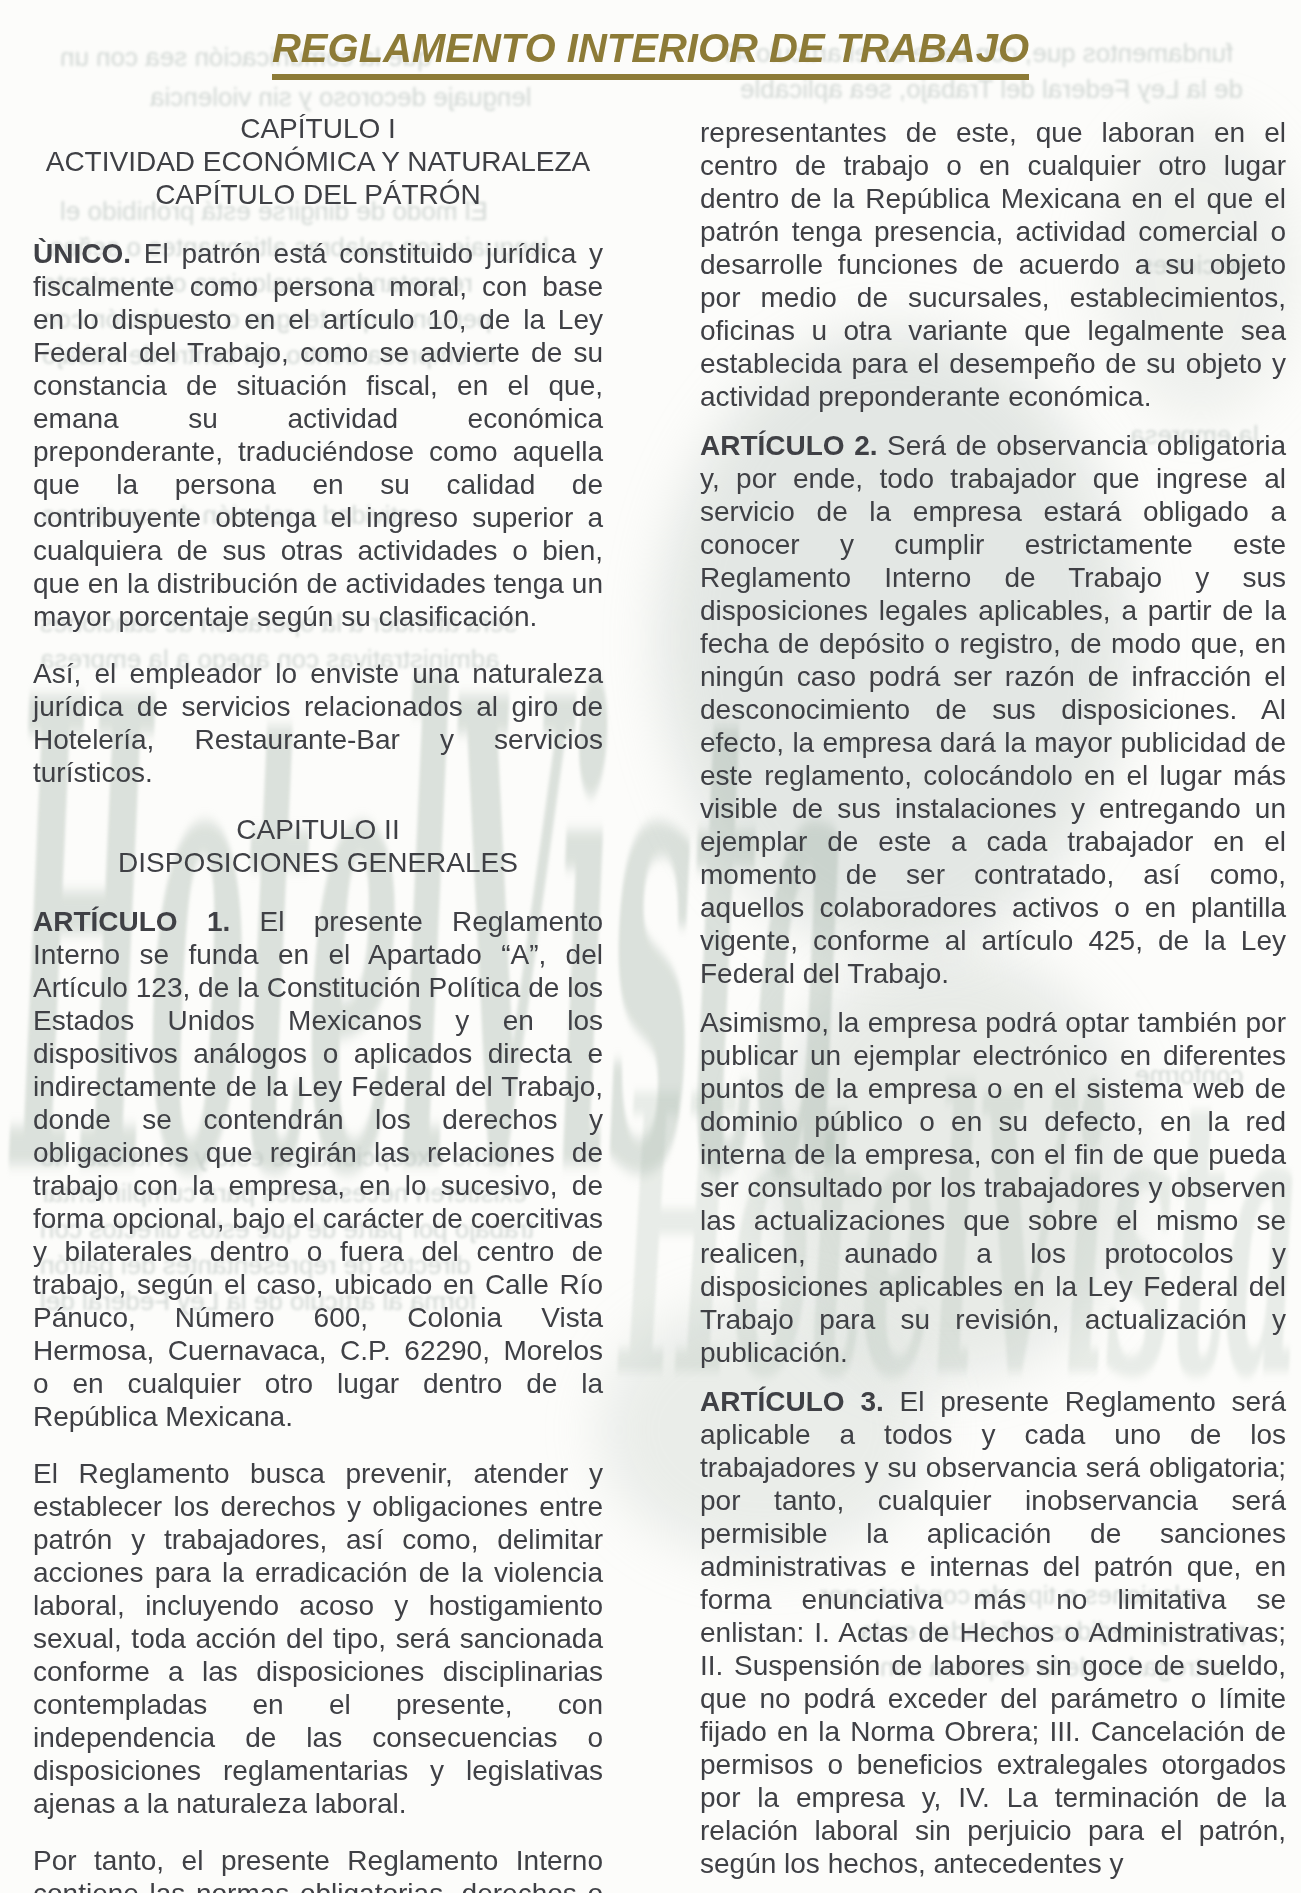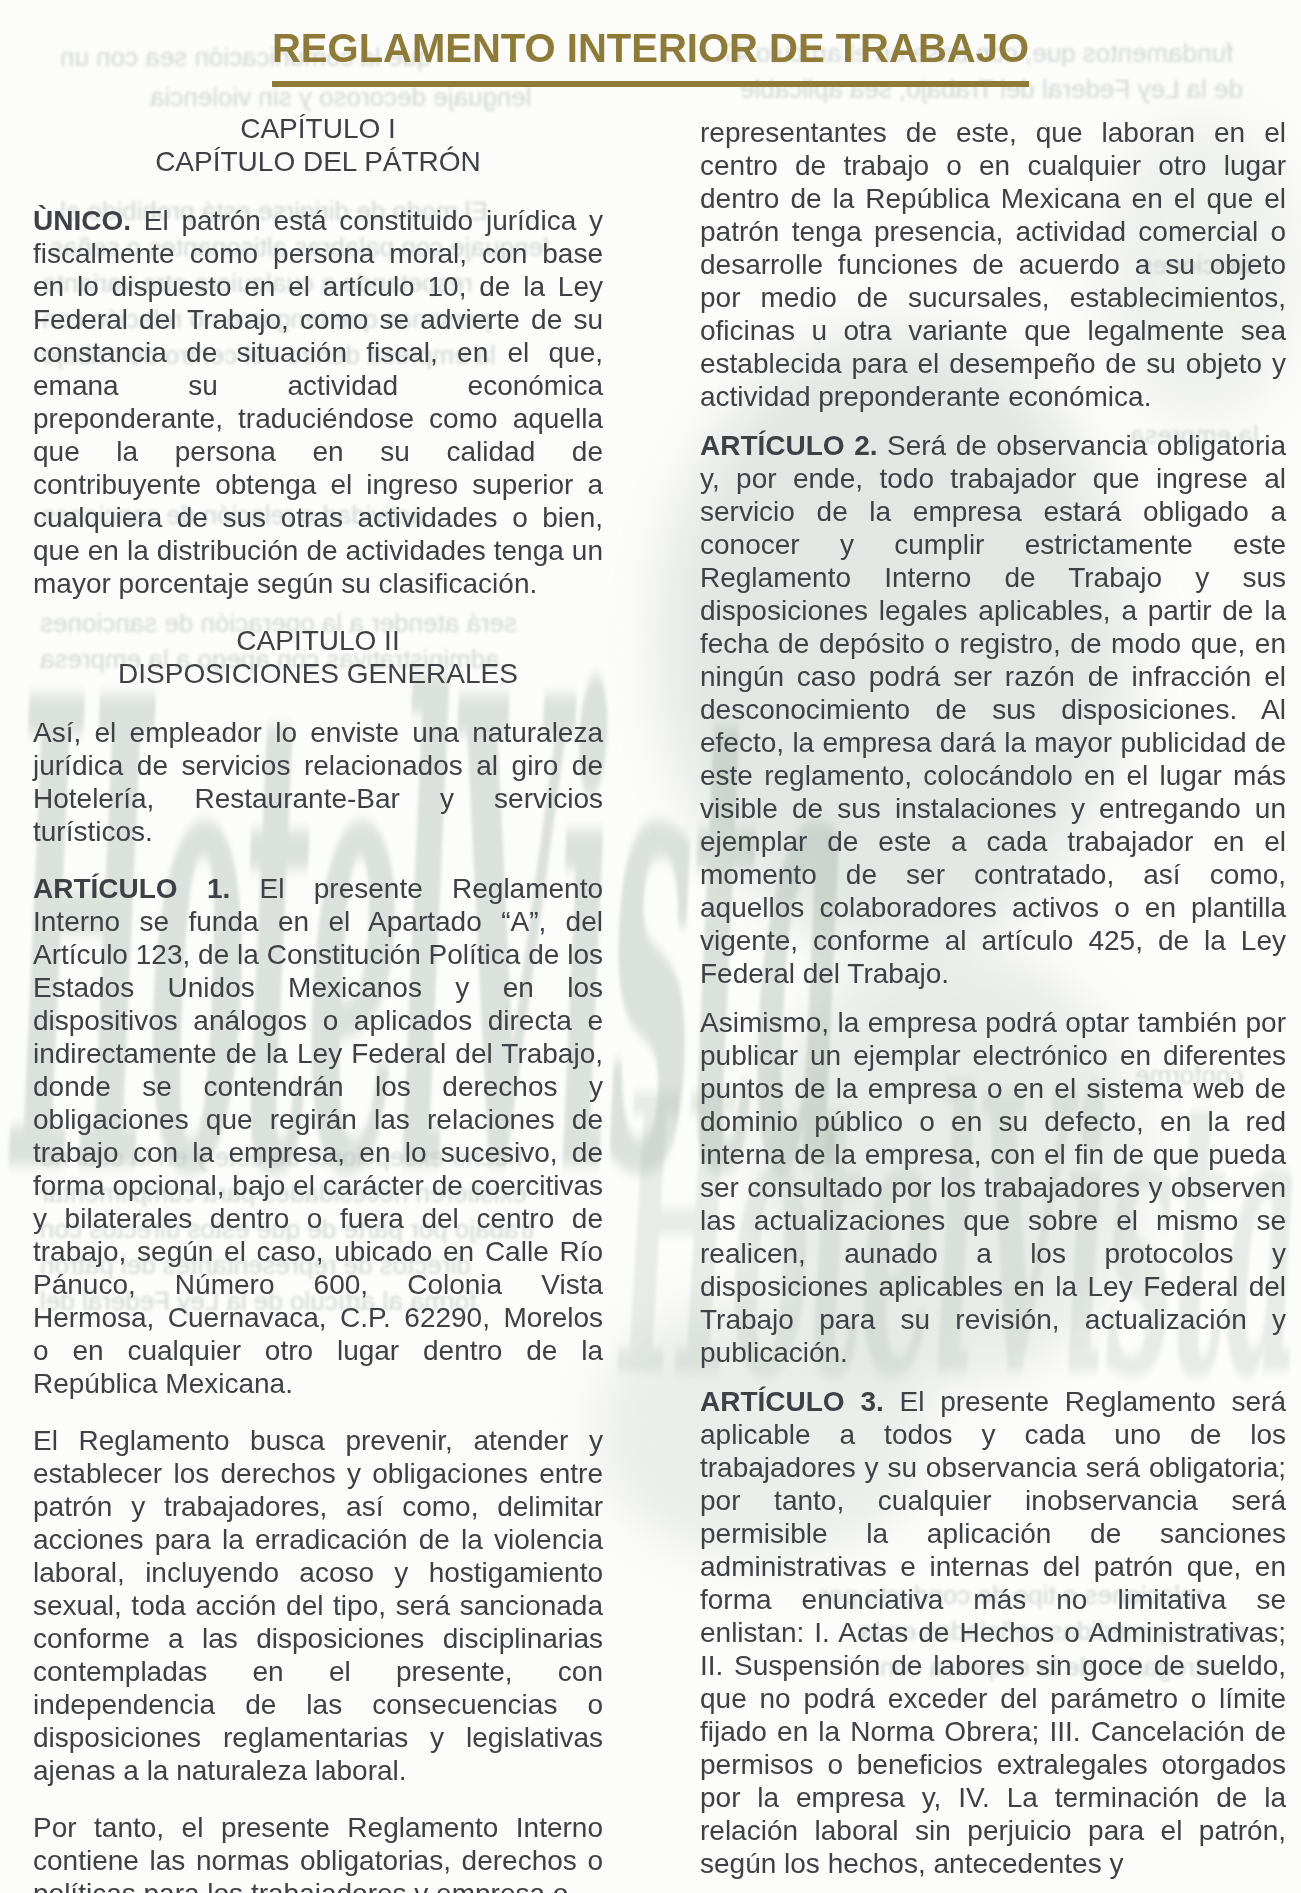--- a/index.html
+++ b/index.html
@@ -15,22 +15,23 @@
   
   .title-wrap{
     position:absolute;left:0;top:26px;width:100%;
     text-align:center;
   }
   .doc-title{
     display:inline-block;
     font-size:40px;font-weight:bold;
     letter-spacing:0px;
     border-bottom:6px solid currentColor;
-    padding-bottom:10px;
+    padding-bottom:3px;
     filter:blur(.3px);
+    font-style:italic;
   }
   
   .col{
     position:absolute;
     text-align:justify;
     font-size:28px;line-height:33px;
     filter:blur(.2px);
   }
   .col-left{left:33px;top:112px;width:570px;}
   .col-right{left:700px;top:116px;width:586px;}
@@ -120,28 +121,29 @@
       <div class="bleed" style="left: 880px; top: 1652px;">entregados de la empresa con</div>
     </div>
 
   <div class="title-wrap">
     <span class="doc-title" style="color: rgb(141, 123, 55);">REGLAMENTO INTERIOR DE TRABAJO</span>
   </div>
 
   <div class="col col-left">
       <div class="block heading">
         <div class="hline">CAPÍTULO I</div>
+        <div class="hline">ACTIVIDAD ECONÓMICA Y NATURALEZA</div>
         <div class="hline">CAPÍTULO DEL PÁTRÓN</div>
       </div>
       <div class="block para"><span class="lead">ÙNICO.</span> <span>El patrón está constituido jurídica y fiscalmente como persona moral, con base en lo dispuesto en el artículo 10, de la Ley Federal del Trabajo, como se advierte de su constancia de situación fiscal, en el que, emana su actividad económica preponderante, traduciéndose como aquella que la persona en su calidad de contribuyente obtenga el ingreso superior a cualquiera de sus otras actividades o bien, que en la distribución de actividades tenga un mayor porcentaje según su clasificación.</span></div>
+      <div class="block para"><span>Así, el empleador lo enviste una naturaleza jurídica de servicios relacionados al giro de Hotelería, Restaurante-Bar y servicios turísticos.</span></div>
       <div class="block heading">
         <div class="hline">CAPITULO II</div>
         <div class="hline">DISPOSICIONES GENERALES</div>
       </div>
-      <div class="block para"><span>Así, el empleador lo enviste una naturaleza jurídica de servicios relacionados al giro de Hotelería, Restaurante-Bar y servicios turísticos.</span></div>
       <div class="block para"><span class="lead">ARTÍCULO 1.</span> <span>El presente Reglamento Interno se funda en el Apartado “A”, del Artículo 123, de la Constitución  Política de los Estados Unidos Mexicanos y en los dispositivos análogos o aplicados directa e indirectamente de la Ley Federal del Trabajo, donde se contendrán los derechos y obligaciones que regirán las relaciones de trabajo con la empresa, en lo sucesivo, de forma opcional, bajo el carácter de coercitivas y bilaterales dentro o fuera del centro de trabajo, según el caso, ubicado en Calle Río Pánuco, Número 600, Colonia Vista Hermosa, Cuernavaca, C.P. 62290, Morelos o en cualquier otro lugar dentro de la República Mexicana.</span></div>
       <div class="block para"><span>El Reglamento busca prevenir, atender y establecer los derechos y obligaciones entre patrón y trabajadores, así como, delimitar acciones para la erradicación de la violencia laboral, incluyendo acoso y hostigamiento sexual, toda acción del tipo, será sancionada conforme a las disposiciones disciplinarias contempladas en el presente, con independencia de las consecuencias o disposiciones reglamentarias y legislativas ajenas a la naturaleza laboral.</span></div>
       <div class="block para"><span>Por tanto, el presente Reglamento Interno contiene las normas obligatorias, derechos o políticas para los trabajadores y empresa o</span></div>
     </div>
   <div class="col col-right">
       <div class="block para"><span>representantes de este, que laboran en el centro de trabajo o en cualquier otro lugar dentro de la República Mexicana en el que el patrón tenga presencia, actividad comercial o desarrolle funciones de acuerdo a su objeto por medio de sucursales, establecimientos, oficinas u otra variante que legalmente sea establecida para el desempeño de su objeto y actividad preponderante económica.</span></div>
       <div class="block para"><span class="lead">ARTÍCULO 2.</span> <span>Será de observancia obligatoria y, por ende, todo trabajador que ingrese al servicio de la empresa estará obligado a conocer y cumplir estrictamente este Reglamento Interno de Trabajo y sus disposiciones legales aplicables, a partir de la fecha de depósito o registro, de modo que, en ningún caso podrá ser razón de infracción el desconocimiento de sus disposiciones. Al efecto, la empresa dará la mayor publicidad de este reglamento, colocándolo en el lugar más visible de sus instalaciones y entregando un ejemplar de este a cada trabajador en el momento de ser contratado, así como, aquellos colaboradores activos o en plantilla vigente, conforme al artículo 425, de la Ley Federal del Trabajo.</span></div>
       <div class="block para"><span>Asimismo, la empresa podrá optar también por publicar un ejemplar electrónico en diferentes puntos de la empresa o en el sistema web de dominio público o en su defecto, en la red interna de la empresa, con el fin de que pueda ser consultado por los trabajadores y observen las actualizaciones que sobre el mismo se realicen, aunado a los protocolos y disposiciones aplicables en la Ley Federal del Trabajo para su revisión, actualización y publicación.</span></div>
       <div class="block para"><span class="lead">ARTÍCULO 3.</span> <span>El presente Reglamento será aplicable a todos y cada uno de los trabajadores y su observancia será obligatoria; por tanto, cualquier inobservancia será permisible la aplicación de sanciones administrativas e internas del patrón que, en forma enunciativa más no limitativa se enlistan: I. Actas de Hechos o Administrativas; II. Suspensión de labores sin goce de sueldo, que no podrá exceder del parámetro o límite fijado en la Norma Obrera; III. Cancelación de permisos o beneficios extralegales otorgados por la empresa y, IV. La terminación de la relación laboral sin perjuicio para el patrón, según los hechos, antecedentes y</span></div>
     </div>

